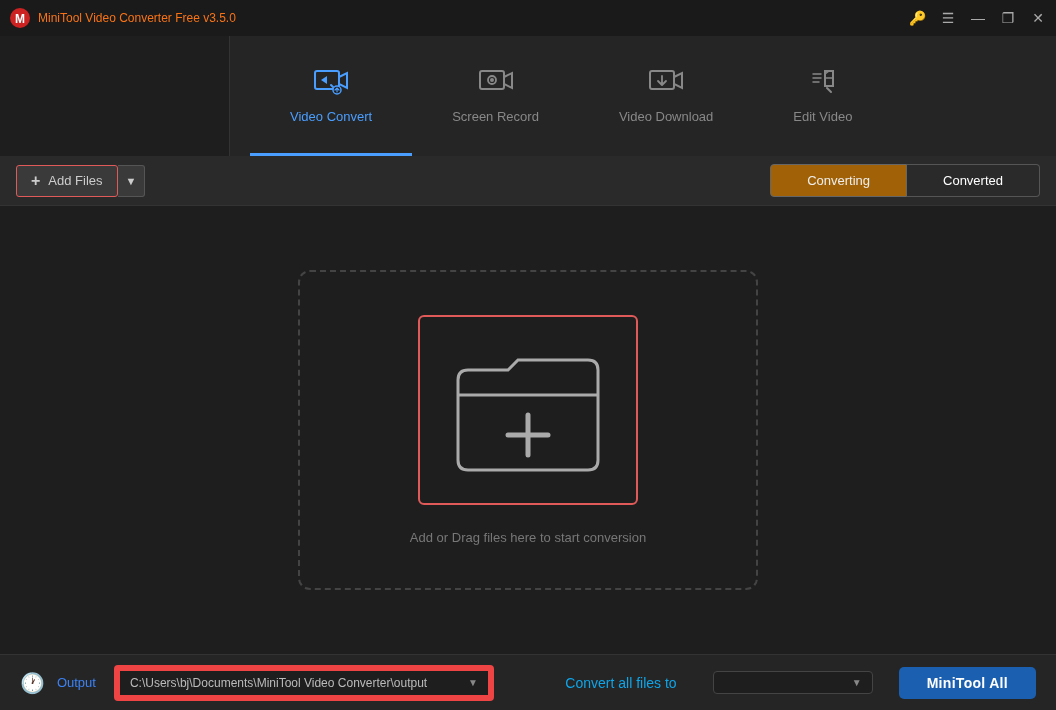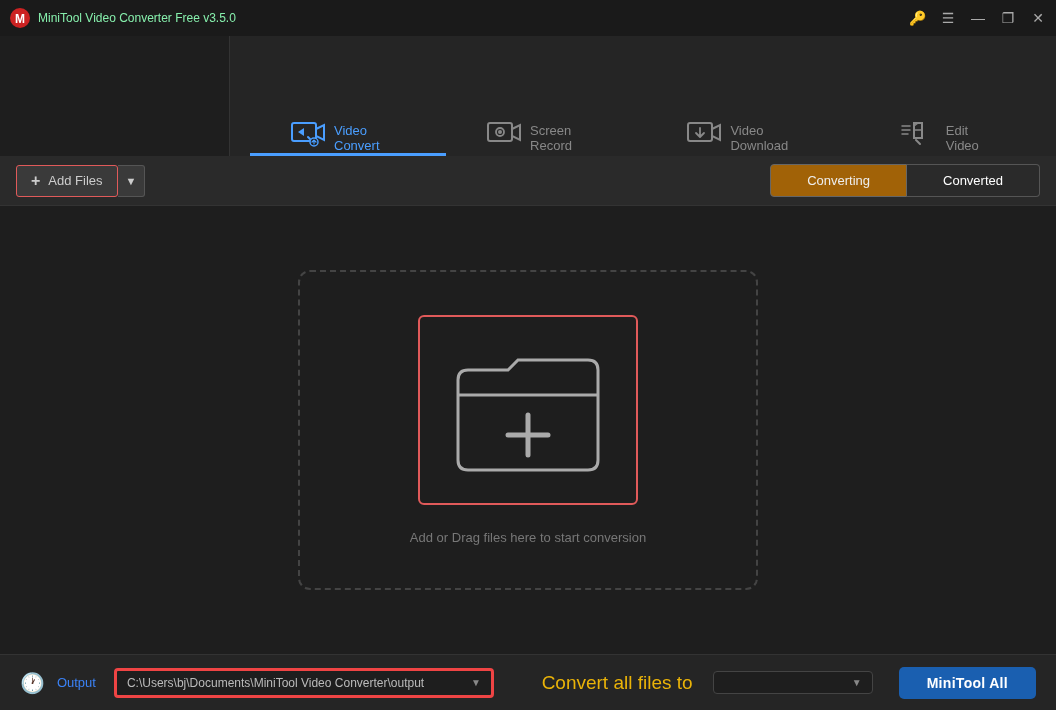--- a/index.html
+++ b/index.html
@@ -26,21 +26,21 @@
       display: flex;
       align-items: center;
       gap: 8px;
     }
     #app-logo {
       width: 20px;
       height: 20px;
     }
     #app-title {
       font-size: 12px;
-      color: #86efac;
+      color: #f97316;
     }
     #titlebar-controls {
       display: flex;
       gap: 14px;
       align-items: center;
     }
     .title-btn {
       width: 16px;
       height: 16px;
       display: flex;
@@ -66,22 +66,22 @@
     #nav-tabs {
       flex: 1;
       display: flex;
       align-items: center;
       justify-content: flex-start;
       padding: 0 20px;
       gap: 0;
     }
     .nav-tab {
       display: flex;
-      flex-direction: row;
-      align-items: flex-end;
+      flex-direction: column;
+      align-items: center;
       justify-content: center;
       gap: 8px;
       padding: 0 40px;
       height: 100%;
       cursor: pointer;
       color: #888;
       font-size: 13px;
       border-bottom: 3px solid transparent;
       transition: color 0.2s;
     }
@@ -200,36 +200,36 @@
       color: #aaa;
     }
     #output-label {
       font-size: 13px;
       color: #3b82f6;
       margin-right: 6px;
     }
     #output-path {
       flex: 0 0 380px;
       background: #1e1e1e;
-      border: 3px solid #ef4444;
+      border: 6px solid #ef4444;
       border-radius: 4px;
       padding: 5px 10px;
       font-size: 12px;
       color: #bbb;
       display: flex;
       align-items: center;
       justify-content: space-between;
       cursor: pointer;
     }
     #output-path-chevron { color: #888; font-size: 10px; }
     #convert-all-label {
-      font-size: 19px;
-      color: #eab308;
+      font-size: 14px;
+      color: #0ea5e9;
       margin-left: auto;
-      margin-right: 8px;
+      margin-right: 24px;
     }
     #convert-all-select {
       width: 160px;
       background: #1e1e1e;
       border: 1px solid #444;
       border-radius: 4px;
       padding: 5px 10px;
       font-size: 12px;
       color: #bbb;
       display: flex;
@@ -317,21 +317,21 @@
     <div class="nav-tab">
       <span class="nav-tab-icon">
         <svg width="36" height="30" viewBox="0 0 36 30" fill="none">
           <path d="M20 5 L28 5 L28 20 L20 20 Z" stroke="#888" stroke-width="2" fill="none"></path>
           <path d="M20 8 L24 5" stroke="#888" stroke-width="1.5"></path>
           <path d="M20 12 L28 12" stroke="#888" stroke-width="1.5"></path>
           <path d="M8 8 L16 8 M8 12 L16 12 M8 16 L14 16" stroke="#888" stroke-width="1.5" stroke-linecap="round"></path>
           <path d="M22 22 L26 26" stroke="#888" stroke-width="2" stroke-linecap="round"></path>
         </svg>
       </span>
-      <span style="font-size:13px;margin-left:8px;">Edit Video</span>
+      <span style="font-size:13px;">Edit Video</span>
     </div>
 
   </div>
 </div>
 
 <div id="toolbar">
   <div style="display:flex;align-items:center;">
     <button id="add-files-btn">
       <span style="font-size:16px;font-weight:bold;color:#ccc;">+</span>
       <span>Add Files</span>

